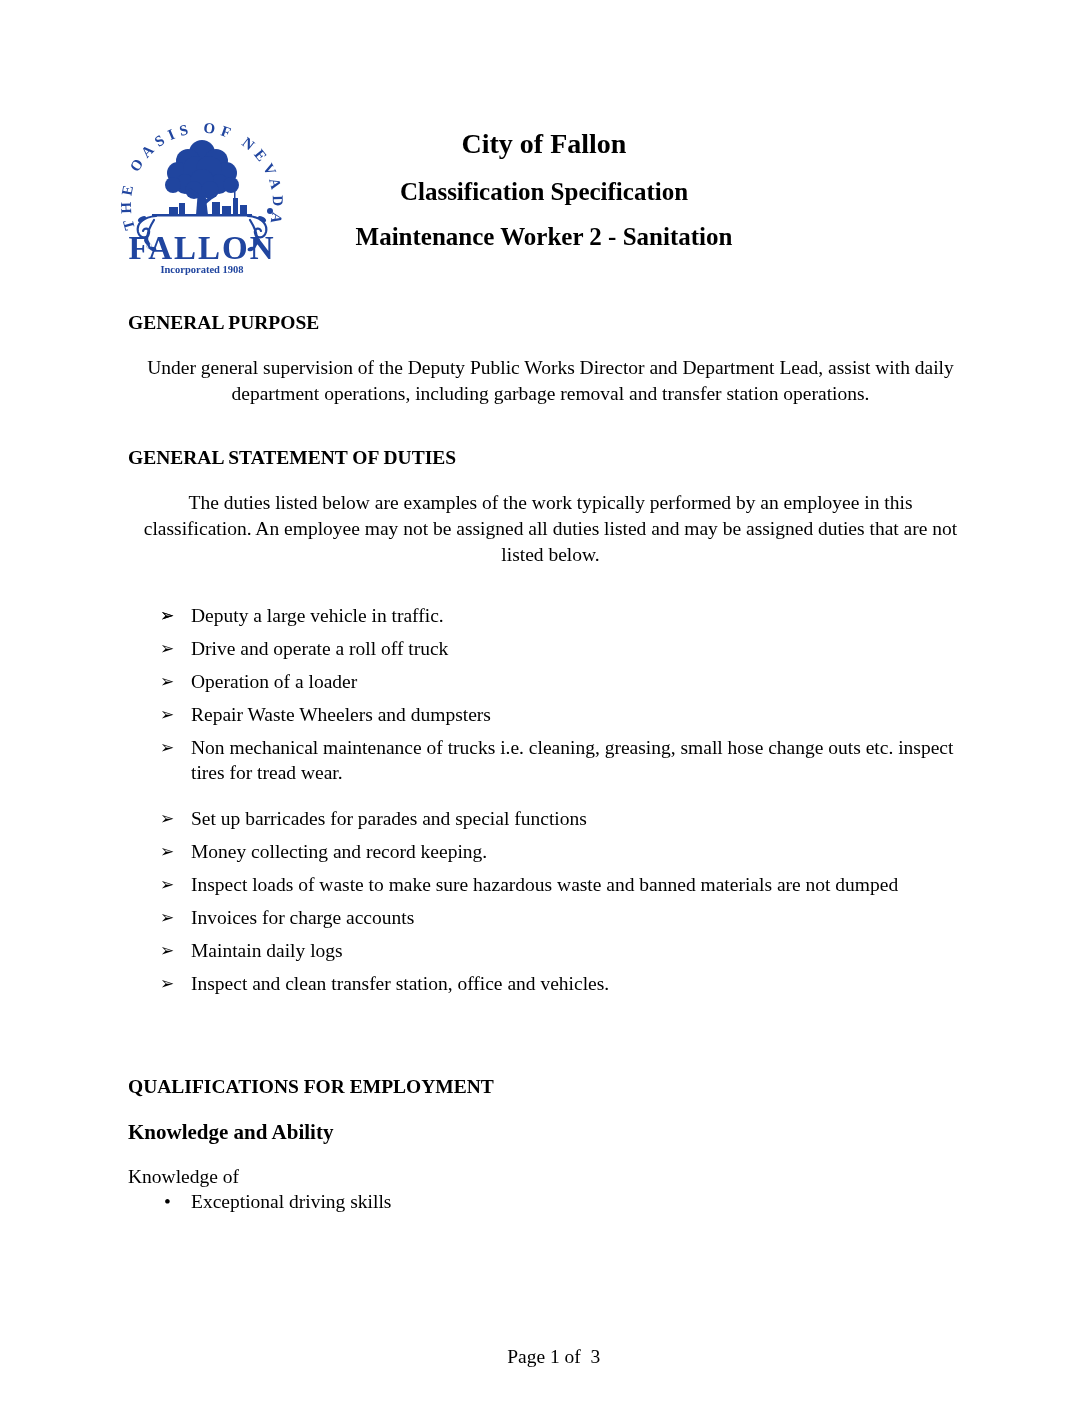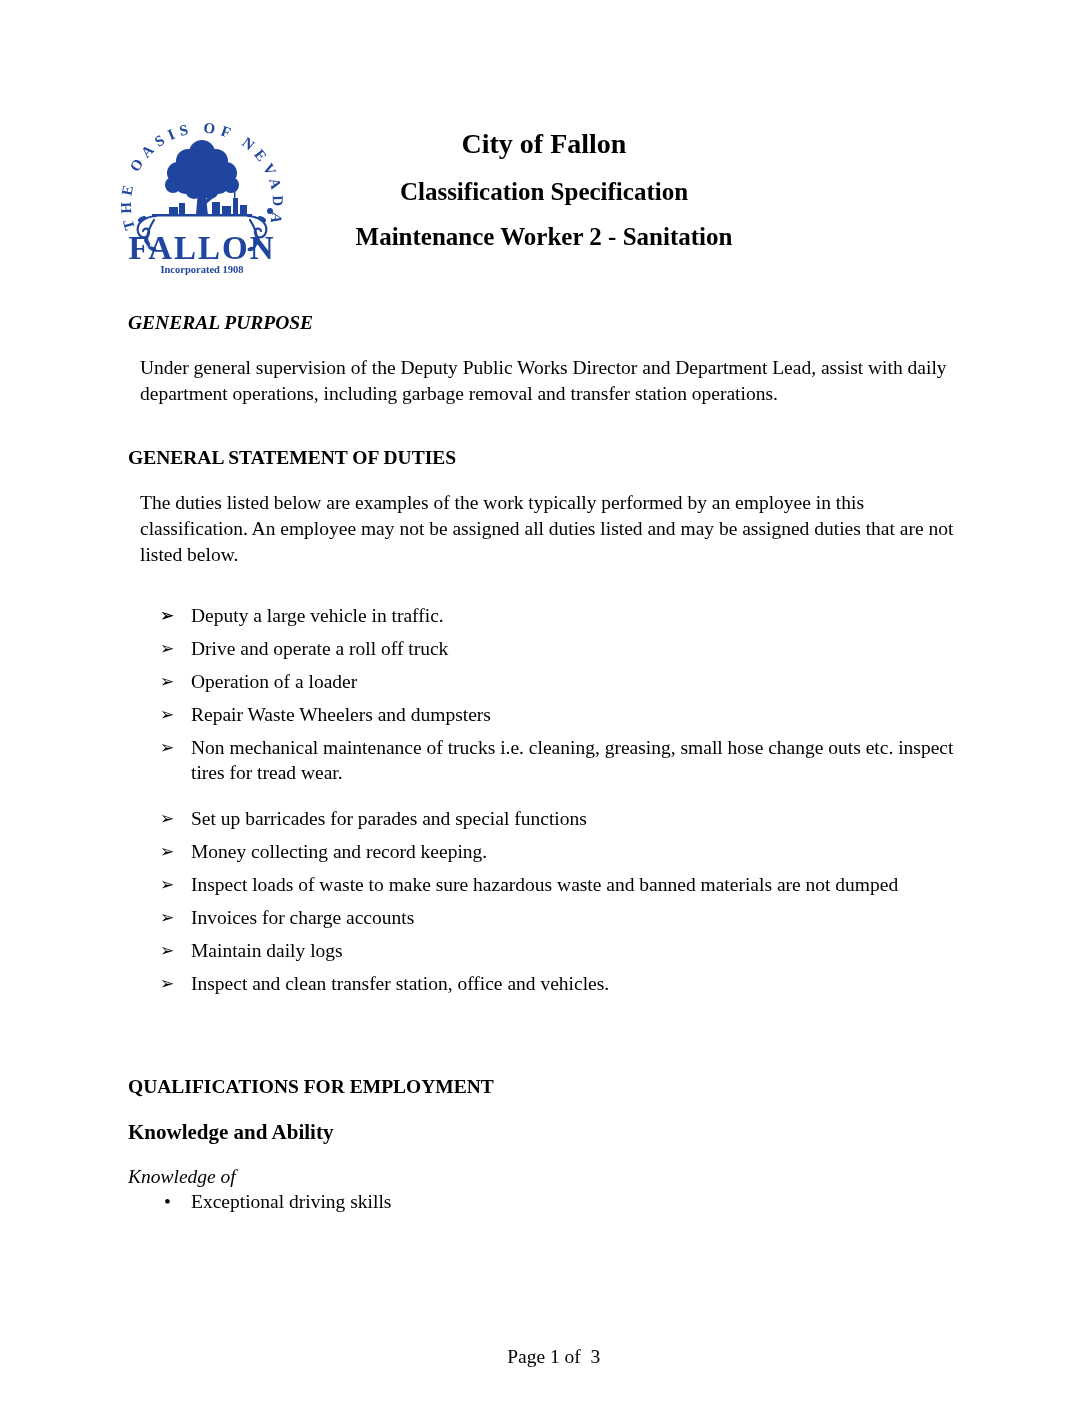--- a/index.html
+++ b/index.html
@@ -27,42 +27,42 @@
   .titles { padding-top: 128px; text-align: center; }
   .doc-title   { font-size: 28px; line-height: 32px; font-weight: bold; margin: 0 0 17px 0; }
   .doc-subtitle{ font-size: 25px; line-height: 30px; font-weight: bold; margin: 0 0 15px 0; }
 
   
   main { width: 845px; margin-left: 128px; font-size: 19.5px; }
   .section-heading {
     font-size: 19.5px; line-height: 26px; font-weight: bold;
     margin: 0 0 19px 0;
   }
-  #gp-heading   { margin-top: 58px; font-style: italic; }
+  #gp-heading   { margin-top: 58px; }
   #gs-heading   { margin-top: 38px; }
   #qual-heading { margin-top: 78px; }
-  .body-para { line-height: 26px; margin: 12px; }
+  .body-para { line-height: 26px; margin: 12px; text-align: center; }
 
   ul.duties { list-style: none; margin: 35px 0 0 0; padding: 0; }
   ul.duties li {
     position: relative;
     padding-left: 63px;
     line-height: 25px;
     margin-bottom: 8px;
   }
   ul.duties li:nth-of-type(1) { margin-bottom: 19px; }
   ul.duties li:nth-of-type(6) { margin-bottom: 21px; }
   .arrow-bullet {
     position: absolute; left: 32px; top: 0;
     font-size: 17px; line-height: 25px;
     font-family: "DejaVu Sans", sans-serif;
   }
 
   .sub-heading { font-size: 21px; line-height: 26px; font-weight: bold; margin: 0 0 19px 0; }
-  .knowledge-label { font-style: italic; line-height: 25px; margin: 0; }
+  .knowledge-label { line-height: 25px; margin: 0; }
   ul.knowledge { list-style: none; margin: 0; padding: 0; }
   ul.knowledge li { position: relative; padding-left: 63px; line-height: 25px; }
   .dot-bullet { position: absolute; left: 36px; top: 0; line-height: 25px; }
 
   footer {
     position: absolute; top: 1324px; left: 0; right: 0;
     text-align: center; font-size: 19.5px; white-space: pre;
   }
 </style>
 </head>

